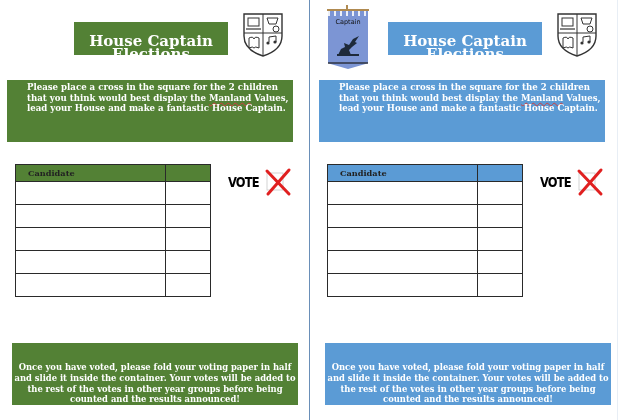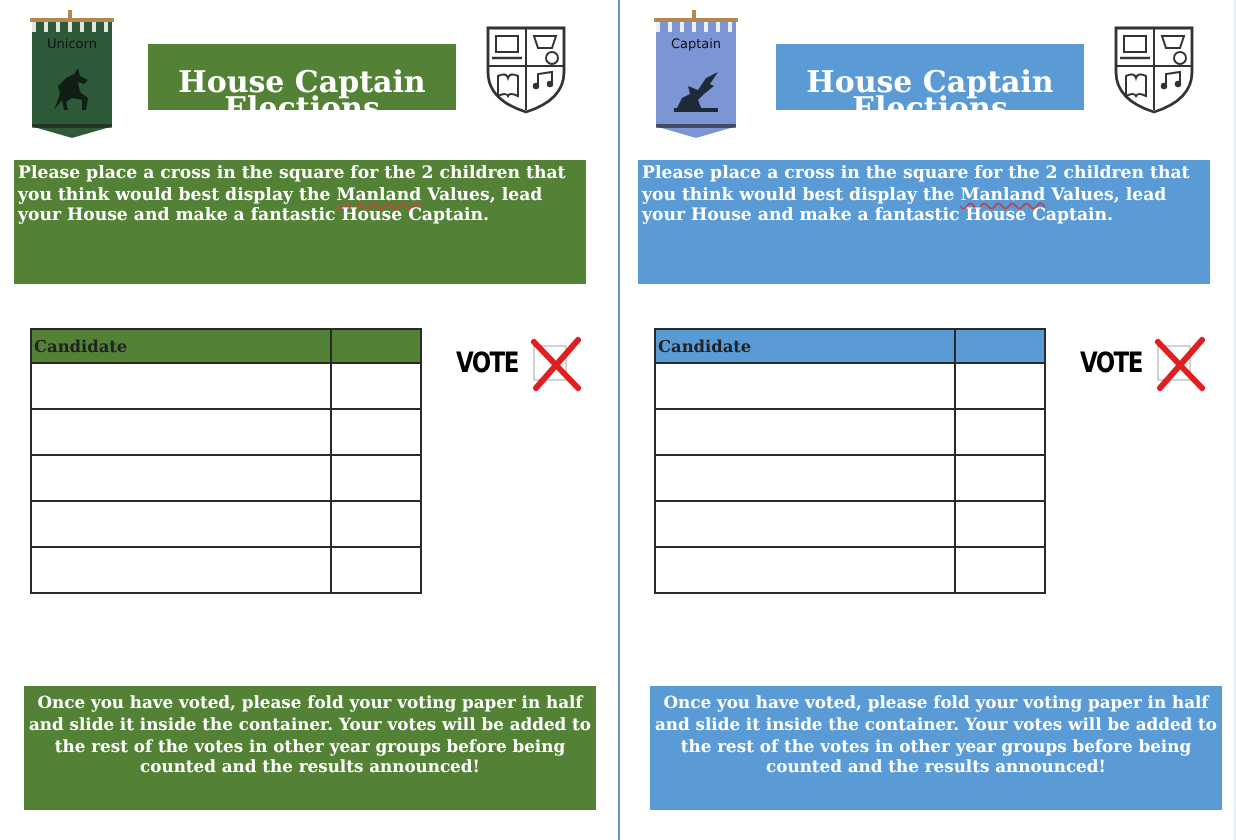--- a/index.html
+++ b/index.html
@@ -30,59 +30,48 @@
   .title-box { position: absolute; top: 22px; height: 33px; color: #fff; text-align: center;
     font-weight: bold; font-family: "DejaVu Serif", serif; }
   .title-box .t1 { font-size: 15px; margin-top: 13px; line-height: 13px; }
   .title-box .t2 { font-size: 15px; line-height: 12px; letter-spacing: 0.5px; }
 
   
   .crest { position: absolute; top: 12px; width: 42px; height: 46px; }
 
   
   .instruction { position: absolute; top: 80px; height: 62px; color: #fff; font-weight: bold;
-    font-size: 8.6px; line-height: 10.6px; padding: 2px 4px 0 2px; }
+    font-size: 8.6px; line-height: 10.6px; padding: 2px 4px 0 20px; }
   .instruction .squiggle { text-decoration: underline wavy #d04040; text-decoration-thickness: 1px; }
 
   
   table.ballot { position: absolute; top: 164px; border-collapse: collapse; }
   table.ballot td, table.ballot th { border: 1px solid #2a2a2a; }
   table.ballot th { height: 17px; text-align: left; font-size: 8.2px; font-weight: bold; color: #222;
-    padding-left: 1px; }
+    padding-left: 12px; }
   table.ballot td { height: 23px; background: #fff; }
   table.ballot .c1 { width: 150px; }
   table.ballot .c2 { width: 45px; }
 
   
   .vote-mark { position: absolute; top: 167px; width: 66px; height: 30px; text-align: center; }
   .vote-mark .vote-text { position: absolute; left: 0; top: 7px; font-family: "DejaVu Sans", sans-serif;
     font-weight: bold; font-size: 14px; letter-spacing: -1px; transform: scaleX(0.82); transform-origin: left;
     color: #000; }
   .vote-mark svg { position: absolute; left: 36px; top: 0; }
 
   
   .footer-box { position: absolute; top: 343px; height: 62px; color: #fff; font-weight: bold;
-    text-align: center; font-size: 8.4px; line-height: 10.8px; padding-top: 3px; }
+    text-align: center; font-size: 8.4px; line-height: 10.8px; padding-top: 19px; }
 </style>
 </head>
 <body>
 
 <div class="panel left">
 
-  <div class="banner" style="left:13px;">
-    <div class="pole-hook"></div>
-    <div class="pole"></div>
-    <div class="cloth" style="background:#2e5a3a;"></div>
-    <div class="tabs"></div>
-    <div class="name">Unicorn</div>
-    <svg class="emblem" viewBox="0 0 26 24">
-      <path d="M4 22 L7 14 L6 10 L10 6 L14 4 L16 1 L17 5 L21 7 L19 9 L16 8 L17 13 L21 16 L20 22 L18 22 L18 17 L13 16 L10 18 L11 22 L9 22 L8 17 Z" fill="#0f1f14"></path>
-    </svg>
-    <div class="hem"></div>
-  </div>
 
   <div class="title-box" style="left:74px; width:154px; background:#538135;">
     <div class="t1">House Captain Elections</div>
     <div class="t2">2022</div>
   </div>
 
   <svg class="crest" style="left:242px;" viewBox="0 0 42 46">
     <path d="M2 2 H40 V24 Q40 38 21 44 Q2 38 2 24 Z" fill="#fff" stroke="#333" stroke-width="1.4"></path>
     <line x1="21" y1="2" x2="21" y2="43" stroke="#333" stroke-width="1"></line>
     <line x1="2" y1="21" x2="40" y2="21" stroke="#333" stroke-width="1"></line>

